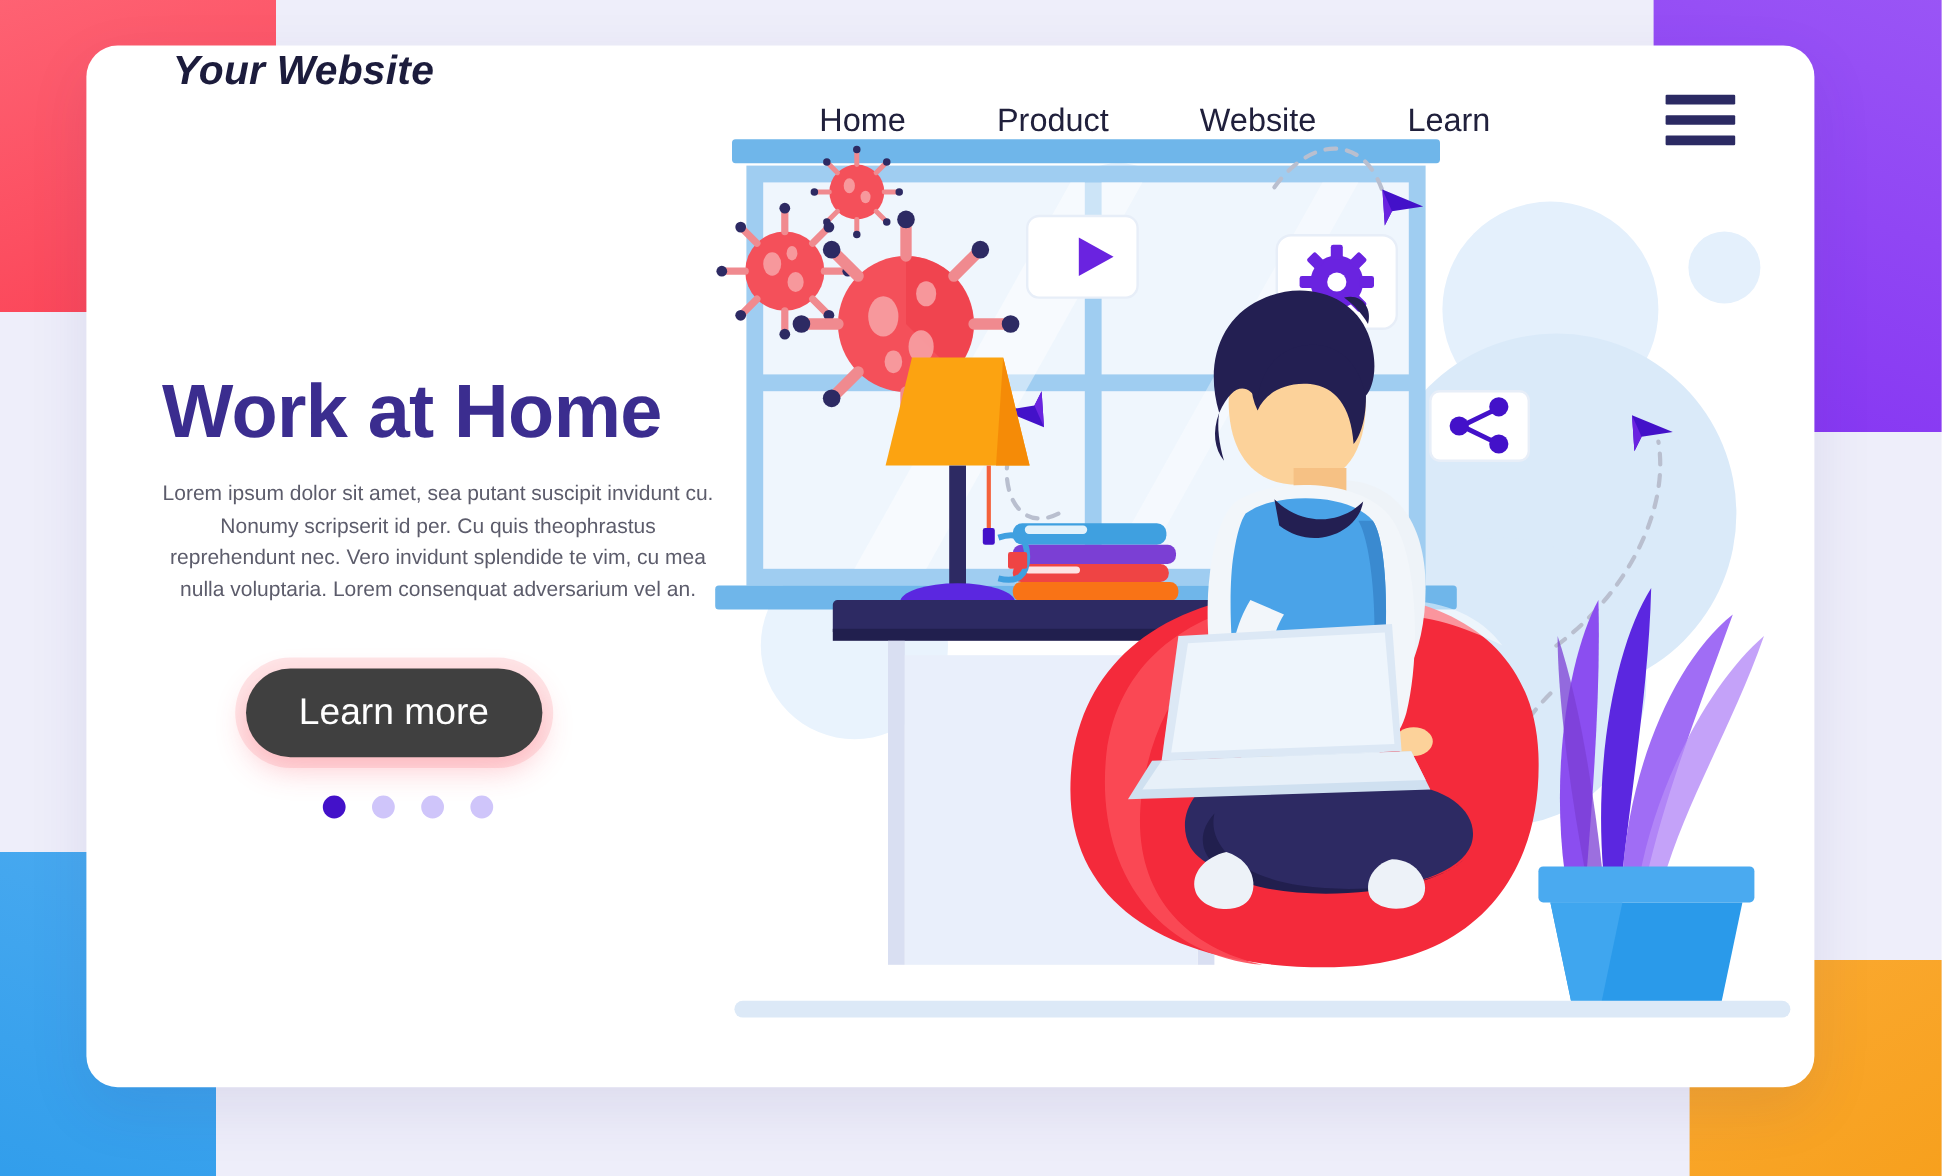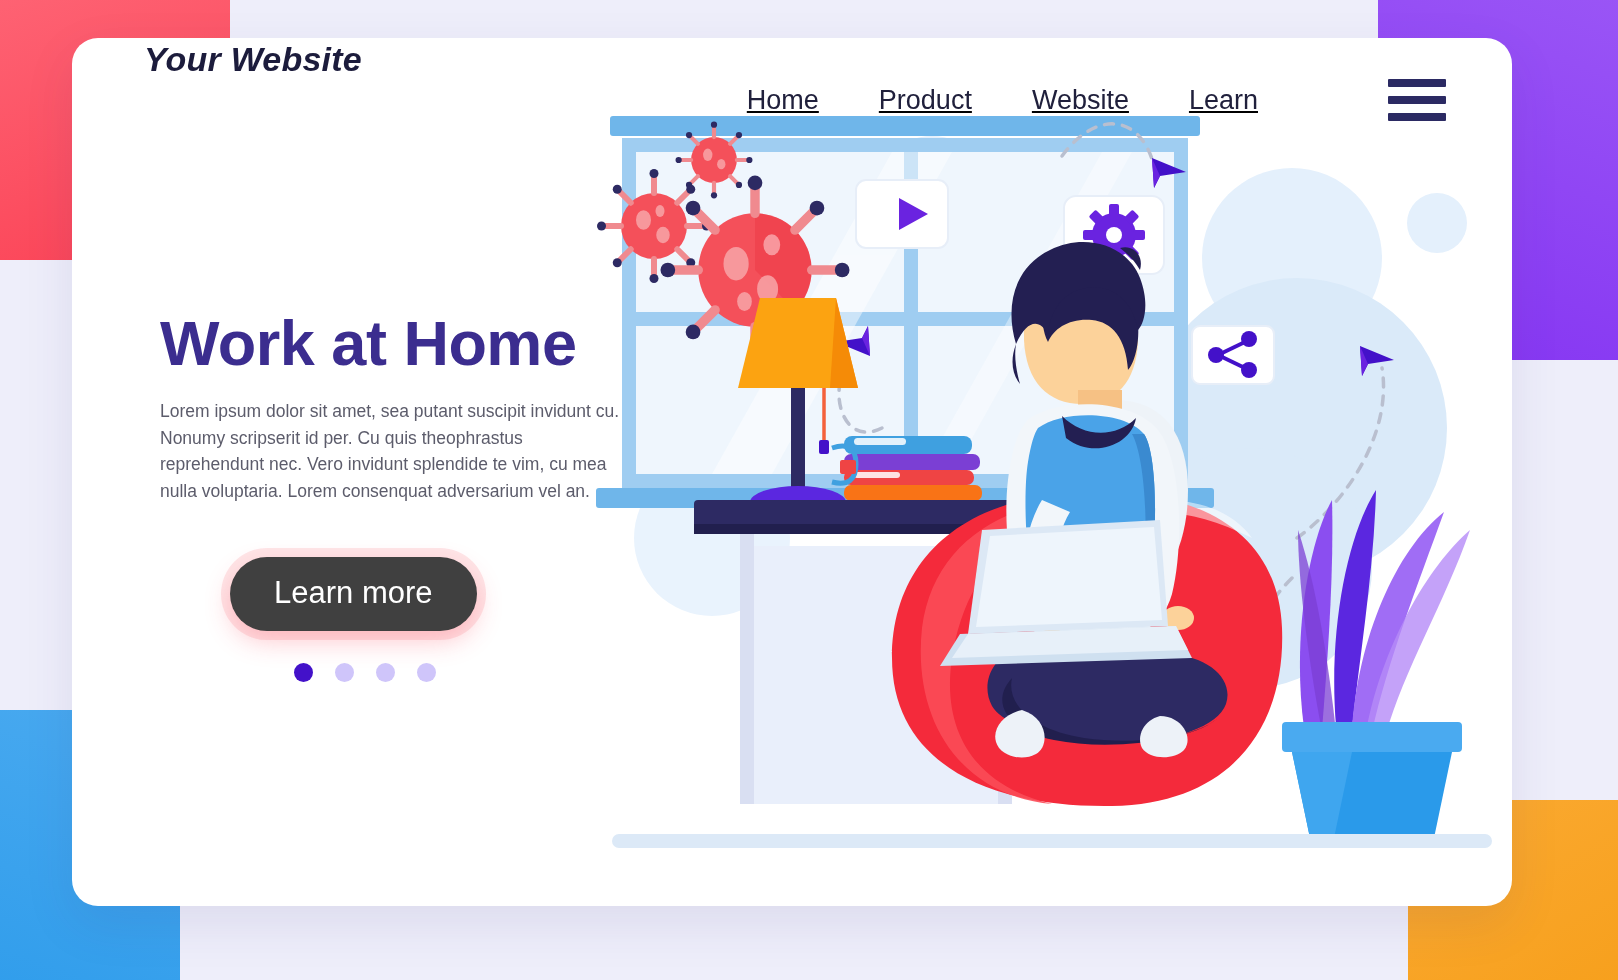--- a/index.html
+++ b/index.html
@@ -50,43 +50,44 @@
     position:absolute; left:0; top:2px; width:100%; height:120px;
     display:flex; 
     padding:0 66px 0 72px;
     z-index:40;
   }
   #logo{
     font-size:34px; font-style:italic; font-weight:bold;
     color:#1c1c3c; letter-spacing:.2px;
   }
   #nav{
-    margin-left:auto; display:flex; align-items:center; gap:60px;text-decoration:underline;
+    margin-left:auto; display:flex; align-items:center; gap:76px;
   }
   .nav-link{
     font-size:27px; color:#20203c; text-decoration:none;
     white-space:nowrap;
   }
   #hamburger{
     margin-left:70px; width:58px; display:flex; flex-direction:column; gap:9px;
     cursor:pointer;
   }
   #hamburger span{ display:block; height:8px; background:#2b2a63; border-radius:1px; }
 
   
   #hero-text{
-    position:absolute; left:88px; top:272px; width:520px; z-index:30;
+    position:absolute; left:63px; top:272px; width:520px; z-index:30;
   }
   #headline{
     font-size:63px; font-weight:bold; color:#3b2d8f;
     letter-spacing:-.5px; line-height:1.05;
   }
   #subtext{
     margin-top:22px; font-size:17.5px; line-height:1.52; color:#5c5c6b;
     width:460px;
+    text-align:center;
   }
   #cta{
     margin-top:52px; margin-left:70px;
     display:inline-block; border:none; cursor:pointer;
     background:#404040; color:#fff;
     font-size:31px;
     padding:18px 44px 20px;
     border-radius:40px;
     box-shadow:0 0 0 9px rgba(251,59,78,.13), 0 10px 26px rgba(251,59,78,.28);
     font-family:inherit;

